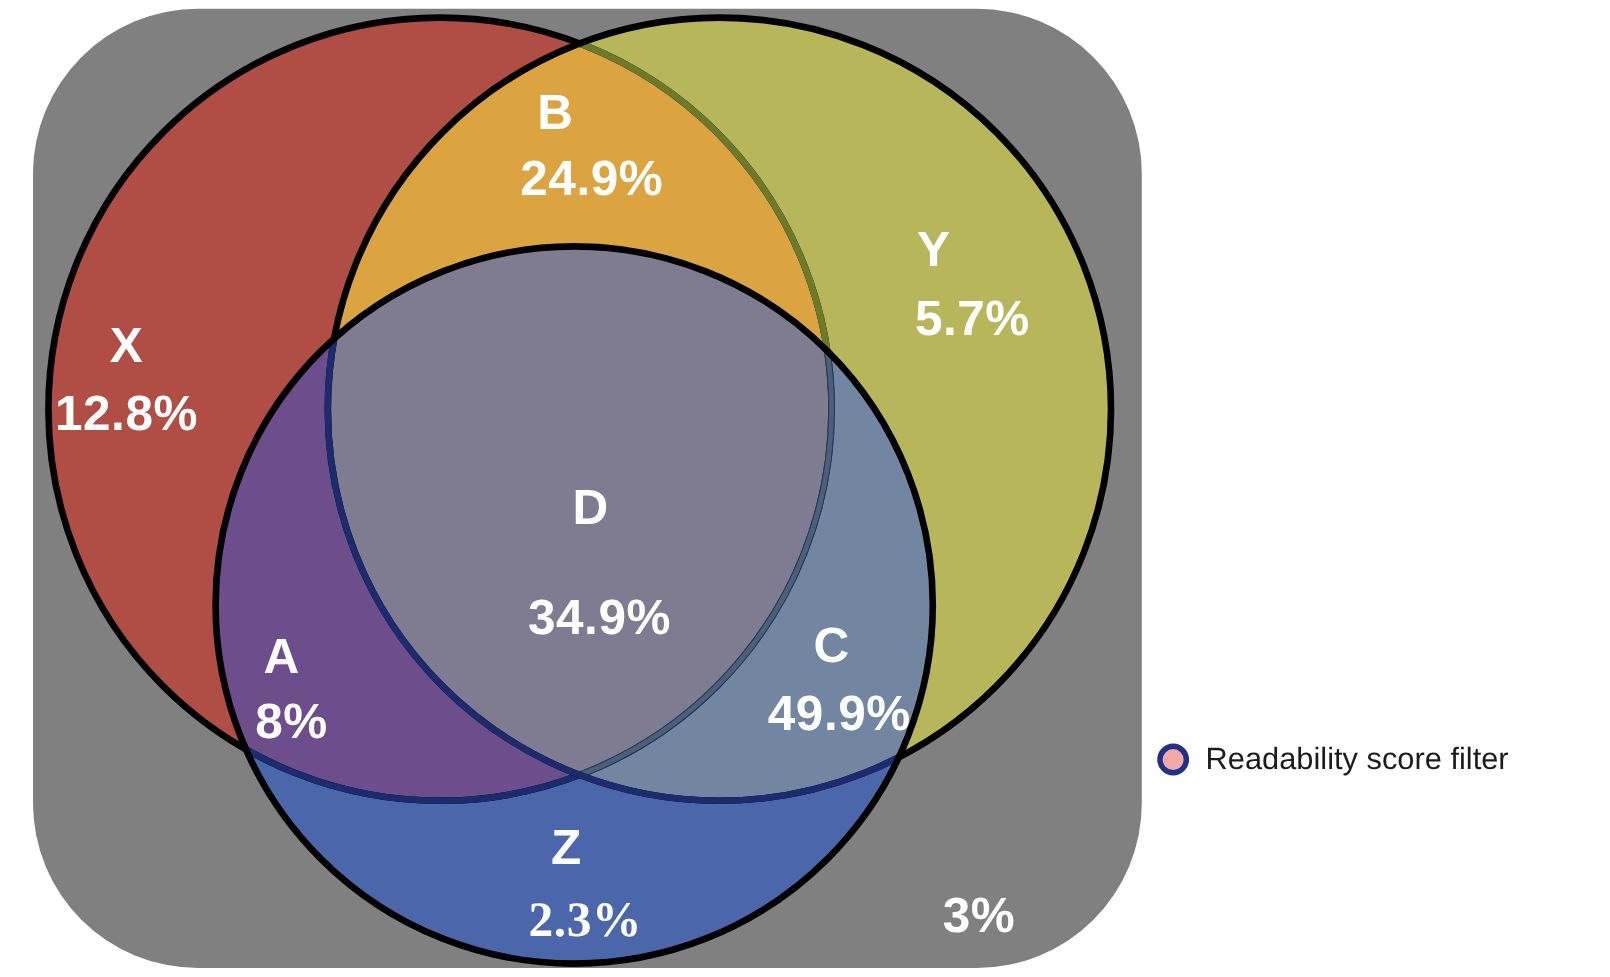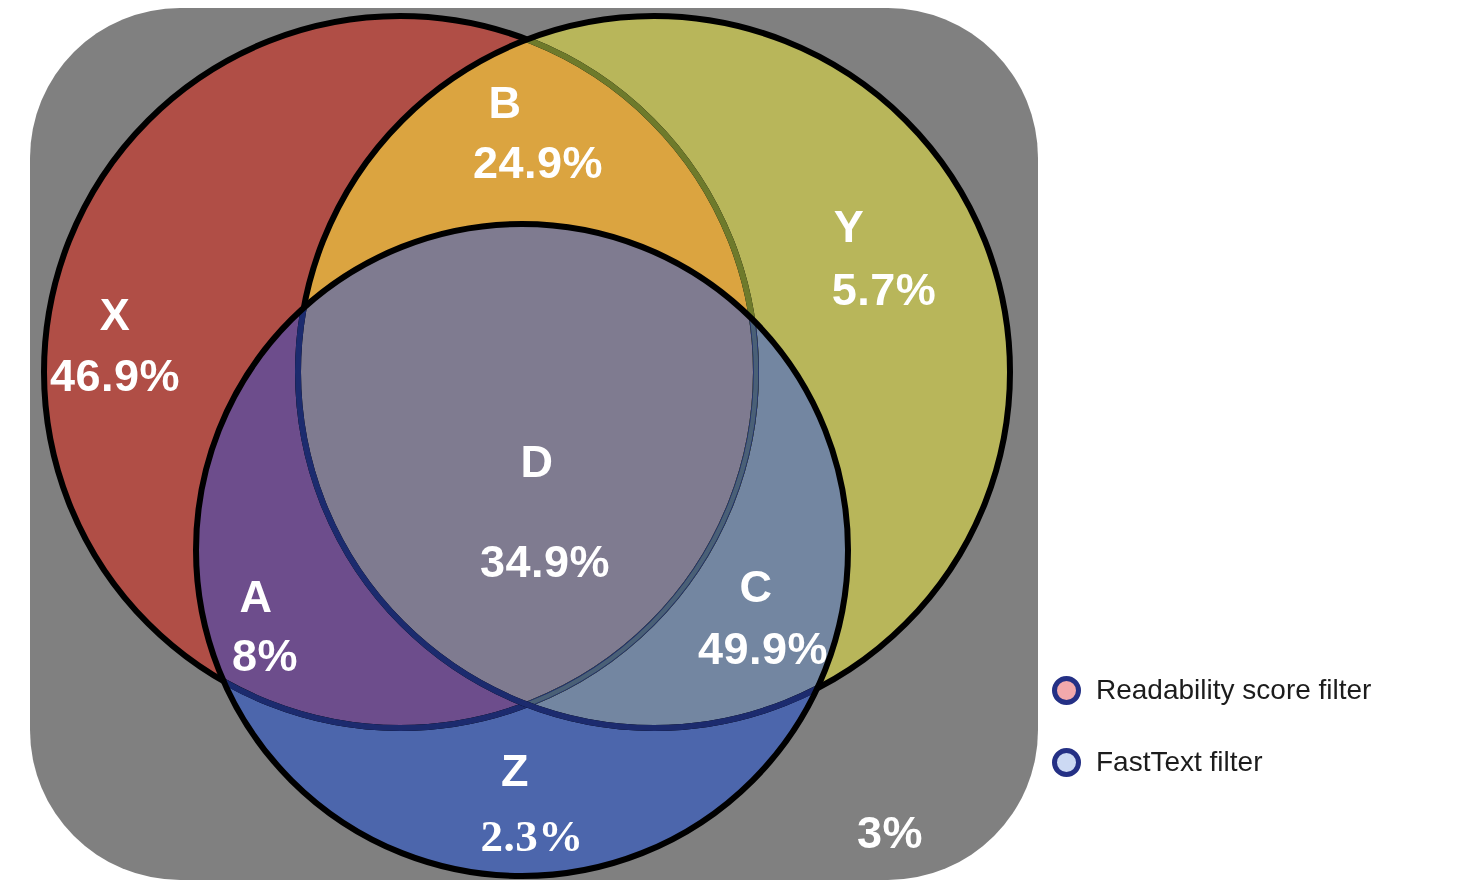--- a/index.html
+++ b/index.html
@@ -113,21 +113,21 @@
 
     <circle class="edge e-black" cx="654" cy="372" r="356"></circle>
     <g clip-path="url(#clipZ)">
       <circle class="edge e-navy" cx="654" cy="372" r="356"></circle>
     </g>
 
     <circle class="edge e-black" cx="522" cy="550" r="326"></circle>
   </svg>
 
   <div class="rline" style="left:115px;top:314px;">X</div>
-  <div class="rline" style="left:115px;top:375px;">46.9%</div>
+  <div class="rline" style="left:115px;top:375px;">12.8%</div>
 
   <div class="rline" style="left:505px;top:102px;">B</div>
   <div class="rline" style="left:538px;top:162px;">24.9%</div>
 
   <div class="rline" style="left:849px;top:226px;">Y</div>
   <div class="rline" style="left:884px;top:289px;">5.7%</div>
 
   <div class="rline" style="left:256px;top:596px;">A</div>
   <div class="rline" style="left:265px;top:655px;">8%</div>
 
@@ -140,19 +140,15 @@
   <div class="rline" style="left:515px;top:770px;">Z</div>
   <div class="rline" style="left:532px;top:836px;font-family:Liberation Serif, serif;">2.3%</div>
 
   <div class="rline" style="left:890px;top:832px;">3%</div>
 
   <div class="legend">
     <div class="legend-item">
       <span class="legend-marker" style="background: rgb(242, 169, 172);"></span>
       <span class="legend-label">Readability score filter</span>
     </div>
-    <div class="legend-item">
-      <span class="legend-marker" style="background: rgb(204, 217, 243);"></span>
-      <span class="legend-label">FastText filter</span>
-    </div>
   </div>
 
 </div>
 
 </body></html>

